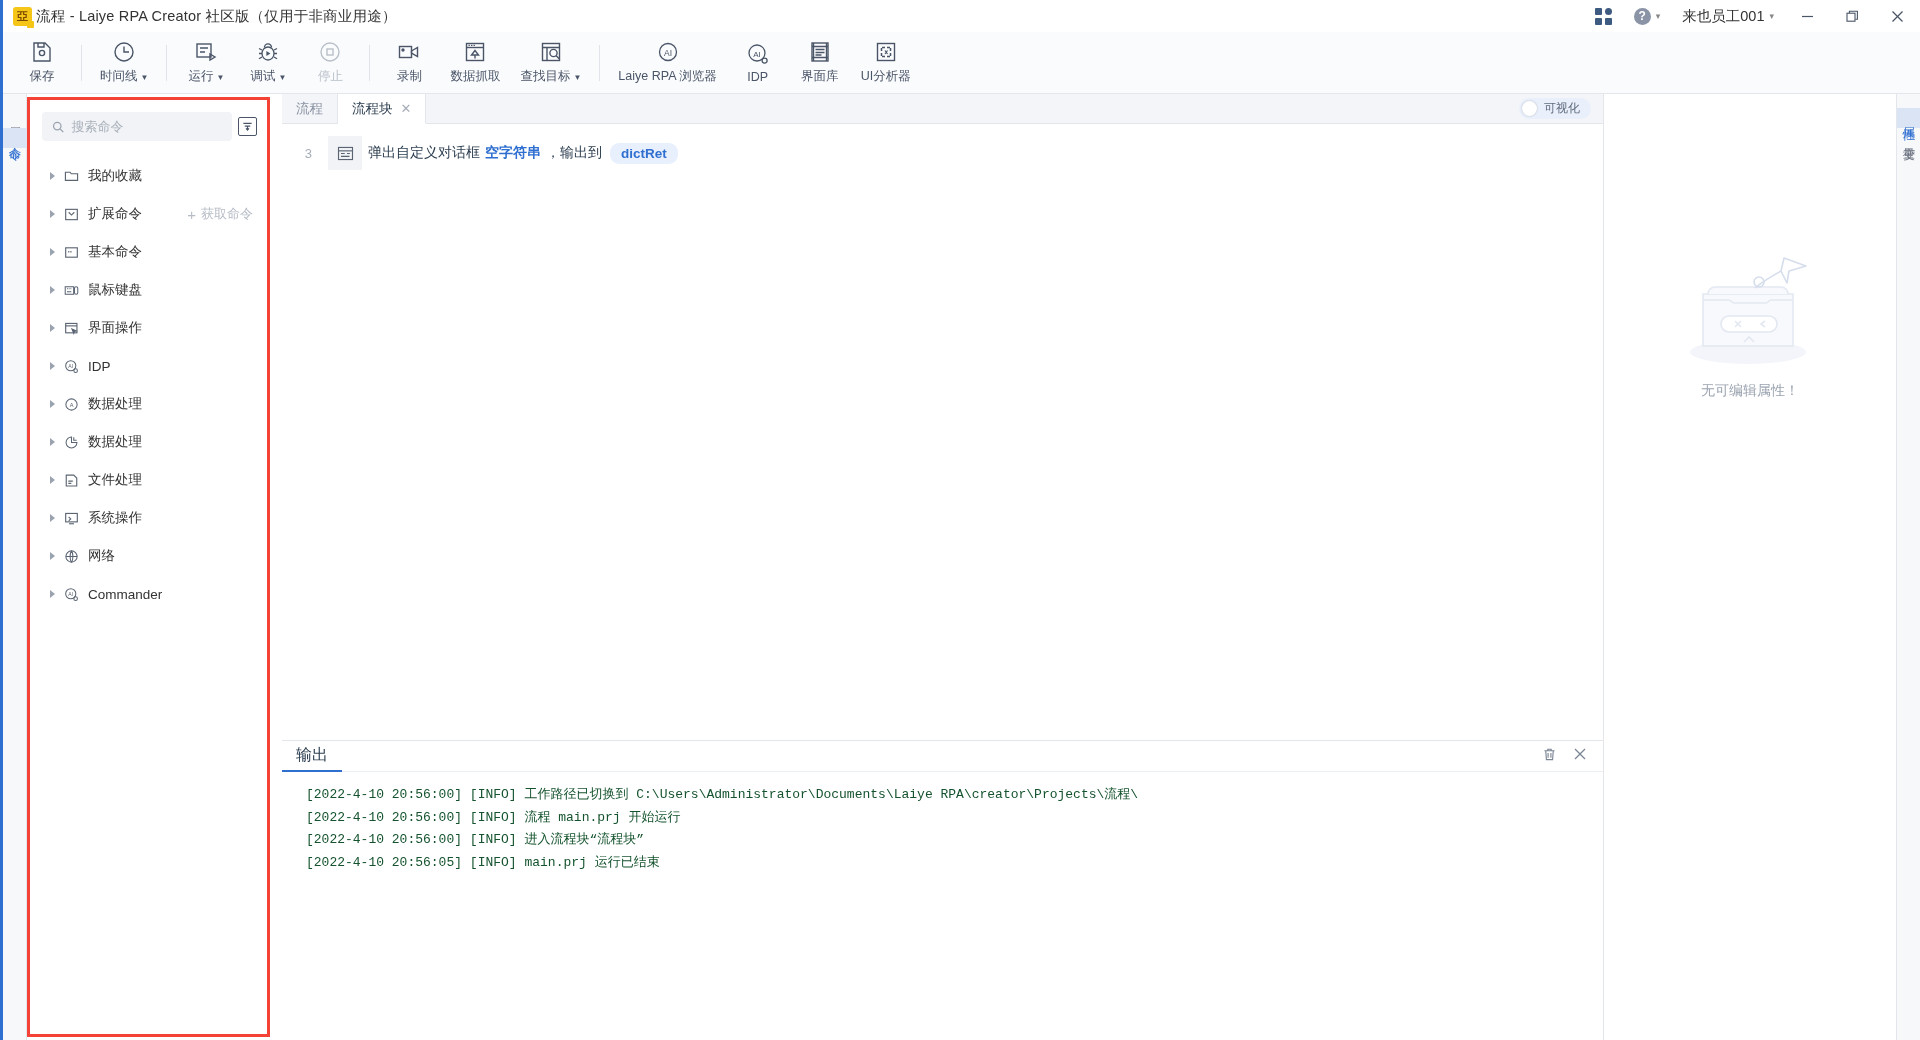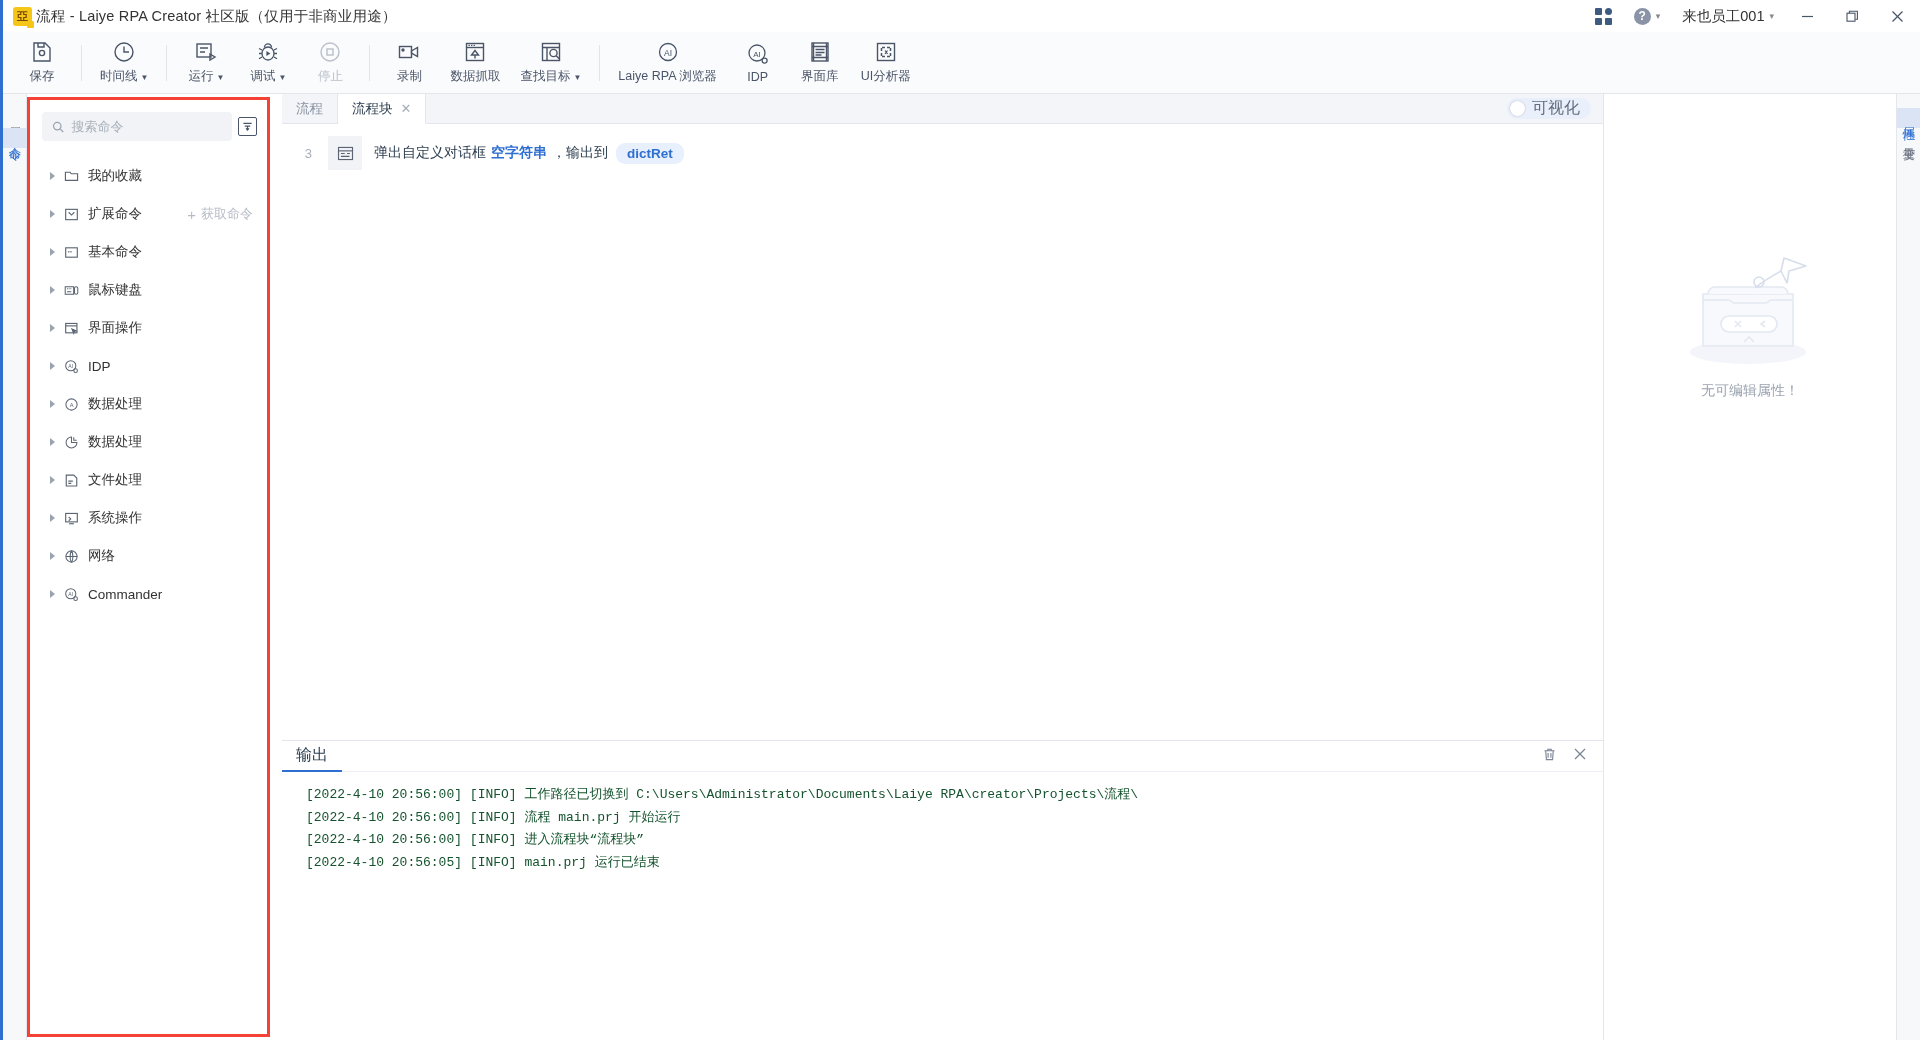--- a/index.html
+++ b/index.html
@@ -154,39 +154,39 @@
     display: flex; align-items: center; gap: 8px;
     padding: 0 14px; font-size: 13.5px; color: #8b94a3;
     border-right: 1px solid #e3e7ec;
   }
   .ctab.active { background: #fff; color: #2c3e50; border-bottom: 1px solid #fff; margin-bottom:-1px;}
   .ctab .x { font-size: 13px; color: #a7aeb9; }
   .tabstrip-right { margin-left: auto; display:flex; align-items:center; padding-right: 12px; }
   .vis-toggle {
     display: flex; align-items: center; gap: 7px;
     background: #eaf0fb; border-radius: 11px; padding: 2px 11px 2px 3px;
-    font-size: 16px; color: #5f6b7d; height: 21px;
+    font-size: 12px; color: #5f6b7d; height: 21px;
   }
   .knob { width: 15px; height: 15px; border-radius: 50%; background: #fff; box-shadow: 0 0 2px rgba(0,0,0,.25); }
 
   .canvas { flex: 1; background: #fff; overflow: hidden; position: relative; }
   .flow-row { display: flex; align-items: center; height: 34px; margin-top: 12px; }
   .gutter {
     width: 46px; text-align: right; padding-right: 16px;
     font-size: 13px; color: #a7aeb9;
   }
   .node {
     display: flex; align-items: center; height: 34px;
   }
   .node-icon {
     width: 34px; height: 34px; background: #f1f3f6;
     display: flex; align-items: center; justify-content: center; color: #5a6472;
   }
   .node-text {
-    padding: 0 12px; font-size: 14px; color: #2c3e50;
+    padding: 0 6px; font-size: 14px; color: #2c3e50;
     display: flex; align-items: center; gap: 0px; white-space: nowrap;
   }
   .tok-blue { color: #2f6fd0; font-weight: bold; margin: 0 5px; }
   .tok-var {
     background: #e8f0fd; color: #2f6fd0; font-weight: bold;
     border-radius: 9px; padding: 3px 11px; margin-left: 8px; font-size: 13.5px;
   }
 
   
   .output {

